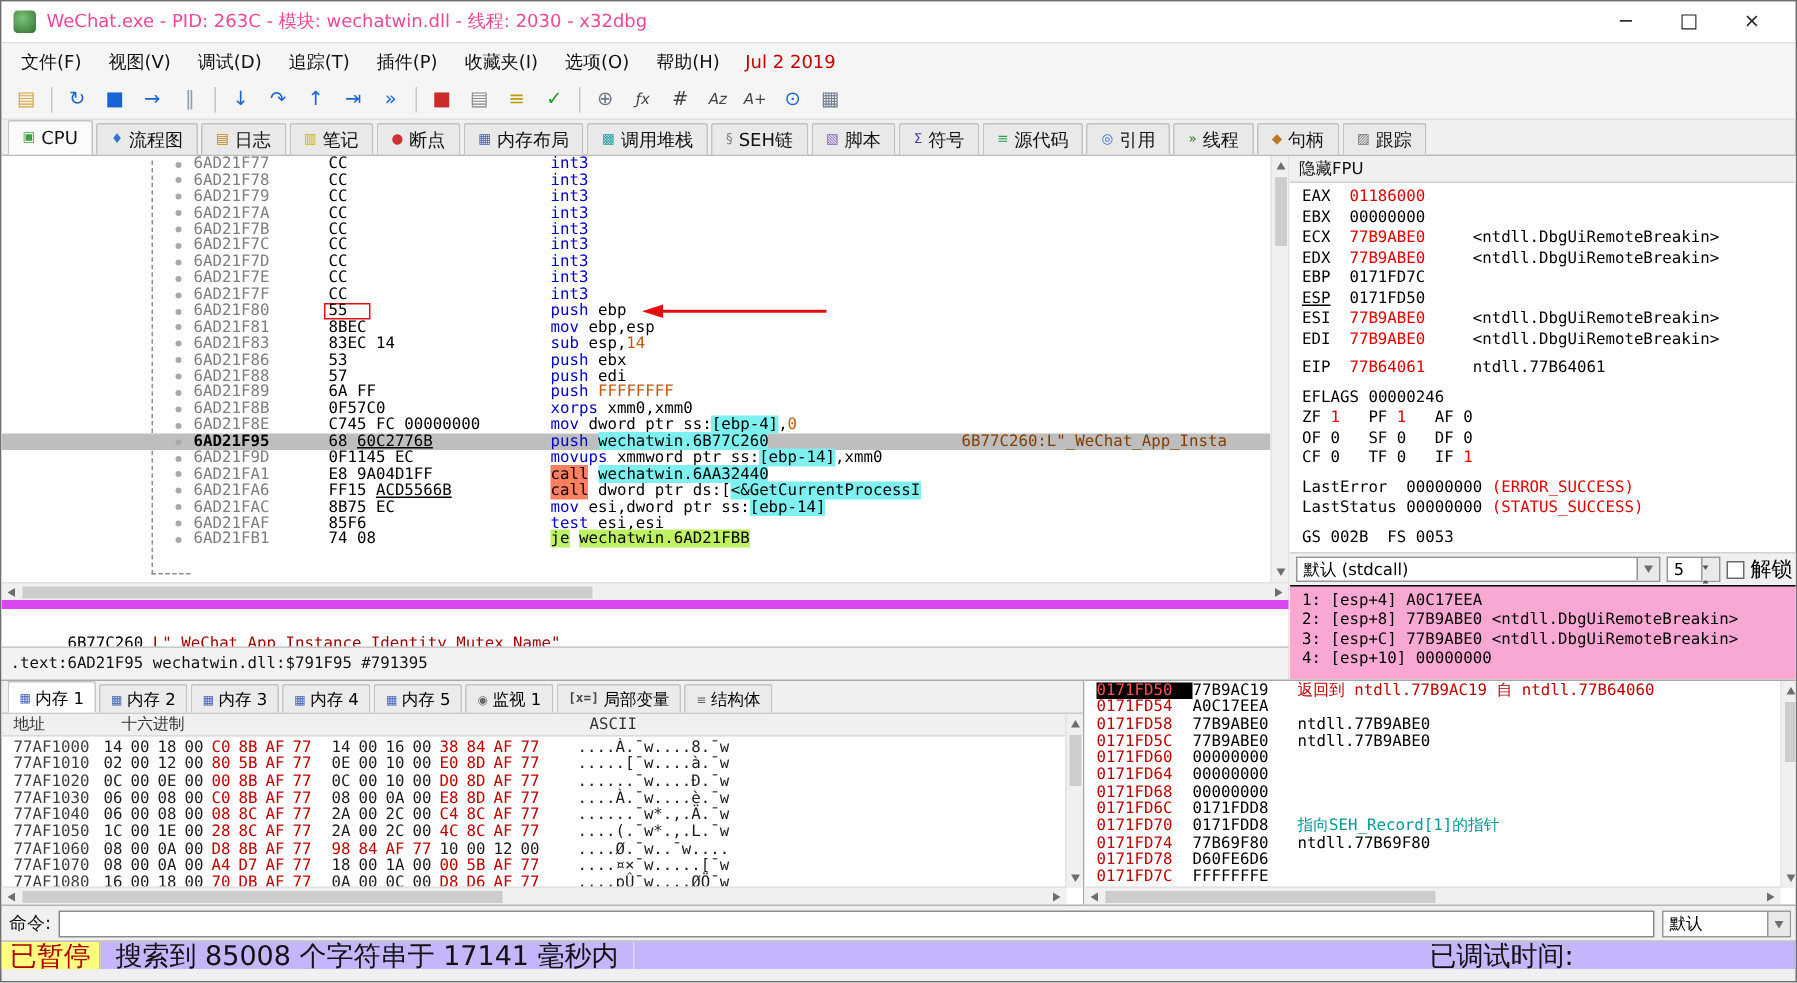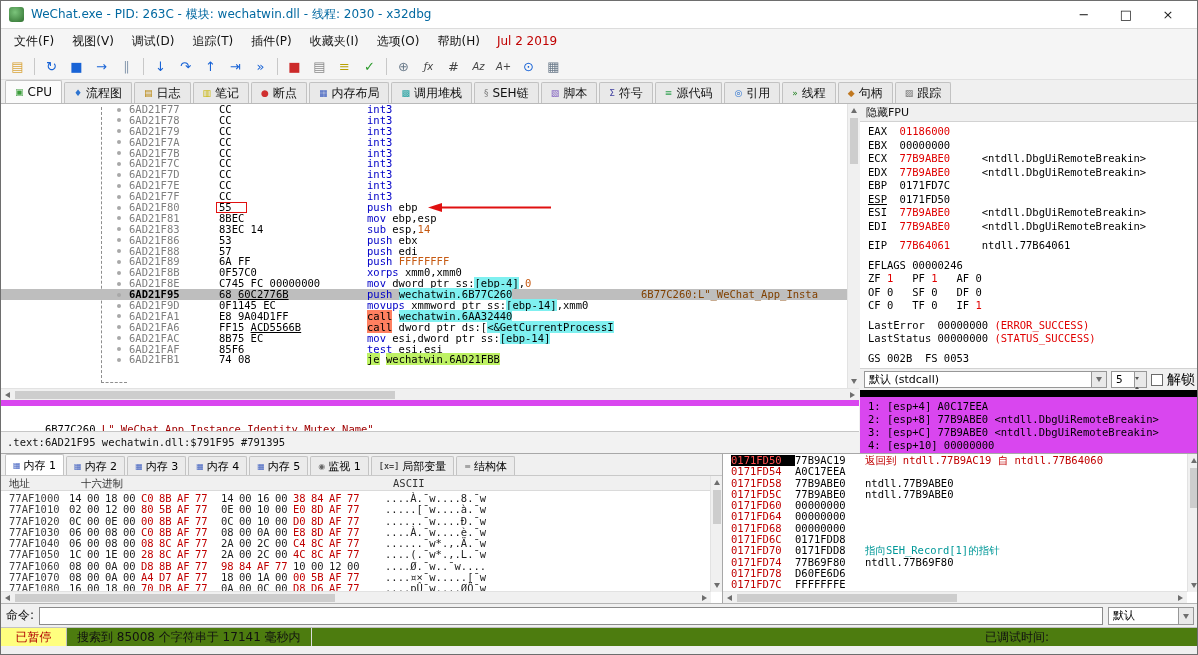--- a/index.html
+++ b/index.html
@@ -4,21 +4,21 @@
 <style>
   html,body{margin:0;padding:0;background:#D4D4D4;overflow:hidden}
   *{box-sizing:border-box}
   .mono{font-family:"DejaVu Sans Mono","Liberation Mono",monospace}
   .ui{font-family:"DejaVu Sans","Liberation Sans",sans-serif}
   #window{position:relative;width:1198px;height:655px;background:#F0F0F0;border:1px solid #6E6E6E;overflow:hidden}
 
   
   .titlebar{position:absolute;top:0;left:0;right:0;height:28px;background:#FFFFFF;border-bottom:1px solid #DCDCDC;display:flex;align-items:center;padding:0 8px}
   .appicon{width:15px;height:15px;border-radius:3px;background:radial-gradient(circle at 40% 35%,#7BC47B,#2F6F2F);margin-right:7px;flex:0 0 auto}
-  .title{font-size:12px;color:#0369a1;white-space:nowrap}
+  .title{font-size:12px;color:#ec4899;white-space:nowrap}
   .winbtns{margin-left:auto;display:flex}
   .wbtn{width:42px;text-align:center;font-size:13px;color:#222;line-height:27px;cursor:default}
 
   
   .menubar{position:absolute;top:28px;left:0;right:0;height:24px;background:#F5F5F5;display:flex;align-items:center;padding-left:4px}
   .mitem{font-size:12px;color:#111;padding:3px 9px;white-space:nowrap}
   .mdate{font-size:12px;color:#C00000;margin-left:8px;white-space:nowrap}
 
   
   .toolbar{position:absolute;top:52px;left:0;right:0;height:27px;background:#F5F5F5;border-bottom:1px solid #E0E0E0;display:flex;align-items:center;padding-left:4px}
@@ -83,21 +83,21 @@
   .combo .arr{position:absolute;right:0;top:0;width:15px;height:100%;background:#E9E9E9;border-left:1px solid #979797}
   .combo .arr .tri-down{bottom:5px;left:4px}
   .spin{width:36px;height:17px;background:#FFF;border:1px solid #979797;font-size:11px;line-height:15px;padding-left:4px;position:relative}
   .spin .sa{position:absolute;right:0;width:12px;height:8px;background:#E9E9E9;border-left:1px solid #979797}
   .spin .sa.up{top:0}.spin .sa.dn{bottom:0}
   .spin .sa .t{width:0;height:0;margin:2px auto 0;border-left:2.5px solid transparent;border-right:2.5px solid transparent}
   .spin .sa.up .t{border-bottom:3.5px solid #555}
   .spin .sa.dn .t{border-top:3.5px solid #555}
   .chk{width:12px;height:12px;border:1px solid #6A6A6A;background:#FFF;flex:0 0 auto}
   .chklabel{font-size:14px;white-space:nowrap}
-  .argsbox{position:absolute;top:286px;left:0;right:0;bottom:0;background:#d946ef;border-top:7px solid #000000;padding:3px 0 0 8px}
+  .argsbox{position:absolute;top:286px;left:0;right:0;bottom:0;background:#f9a8d4;border-top:1px solid #000000;padding:3px 0 0 8px}
   .aline{white-space:pre;font-size:10.5px;line-height:13px;color:#000}
 
   
   .bottom{position:absolute;top:452px;left:0;width:1198px;height:150px}
   .dumppane{position:absolute;left:0;top:0;width:722px;height:150px;background:#FFF;border-right:1px solid #A8A8A8;border-top:1px solid #A8A8A8}
   .dumptabs{height:22px;background:#F0F0F0;display:flex;align-items:flex-end;border-bottom:1px solid #C9C9C9;padding-left:2px}
   .dtab{display:flex;align-items:center;height:19px;padding:0 7px;font-size:11px;background:#EBEBEB;border:1px solid #C4C4C4;border-bottom:none;border-radius:2px 2px 0 0;margin-left:2px;white-space:nowrap}
   .dtab.active{background:#FFF;height:21px}
   .dtab .tico{font-size:8px;margin-right:3px}
   .xeq{font-size:8.5px;font-weight:bold;color:#4A4A4A;margin-right:3px;font-family:"DejaVu Sans Mono",monospace}
@@ -121,21 +121,21 @@
   .scom.red{color:#C00000}
   .scom.cyan{color:#009898}
 
   
   .cmdbar{position:absolute;top:602px;left:0;width:1198px;height:24px;background:#F0F0F0;border-top:1px solid #B4B4B4;display:flex;align-items:center;padding:0 5px;gap:5px}
   .cmdlabel{font-size:12px;color:#111;white-space:nowrap}
   .cmdinput{flex:1;height:18px;border:1px solid #8A8A8A;background:#FFF;font-size:11px;padding:0 4px;font-family:"DejaVu Sans Mono",monospace;outline:none}
   .cmdcombo{width:86px;height:18px;background:#FFF;border:1px solid #979797;font-size:11px;line-height:16px;padding:0 4px;position:relative}
   .cmdcombo .arr{position:absolute;right:0;top:0;width:15px;height:100%;background:#E9E9E9;border-left:1px solid #979797}
   .cmdcombo .arr .tri-down{bottom:5px;left:4px}
-  .statusbar{position:absolute;top:626px;left:0;width:1198px;height:19px;background:#4d7c0f;border-top:1px solid #C2C2C2;display:flex;align-items:stretch;font-size:12px}
+  .statusbar{position:absolute;top:626px;left:0;width:1198px;height:19px;background:#c4b5fd;border-top:1px solid #C2C2C2;display:flex;align-items:stretch;font-size:18px}
   .stpause{width:66px;background:#FFFF7F;color:#B00000;display:flex;align-items:center;justify-content:center;border-right:1px solid #C0C0C0;white-space:nowrap}
   .stmsg{padding:0 10px;display:flex;align-items:center;border-right:1px solid #DCDCDC;color:#111;white-space:nowrap}
   .stspacer{flex:1}
   .stright{display:flex;align-items:center;padding-right:150px;color:#111;white-space:nowrap}
 </style>
 </head>
 <body>
 
 <div id="window">
 

